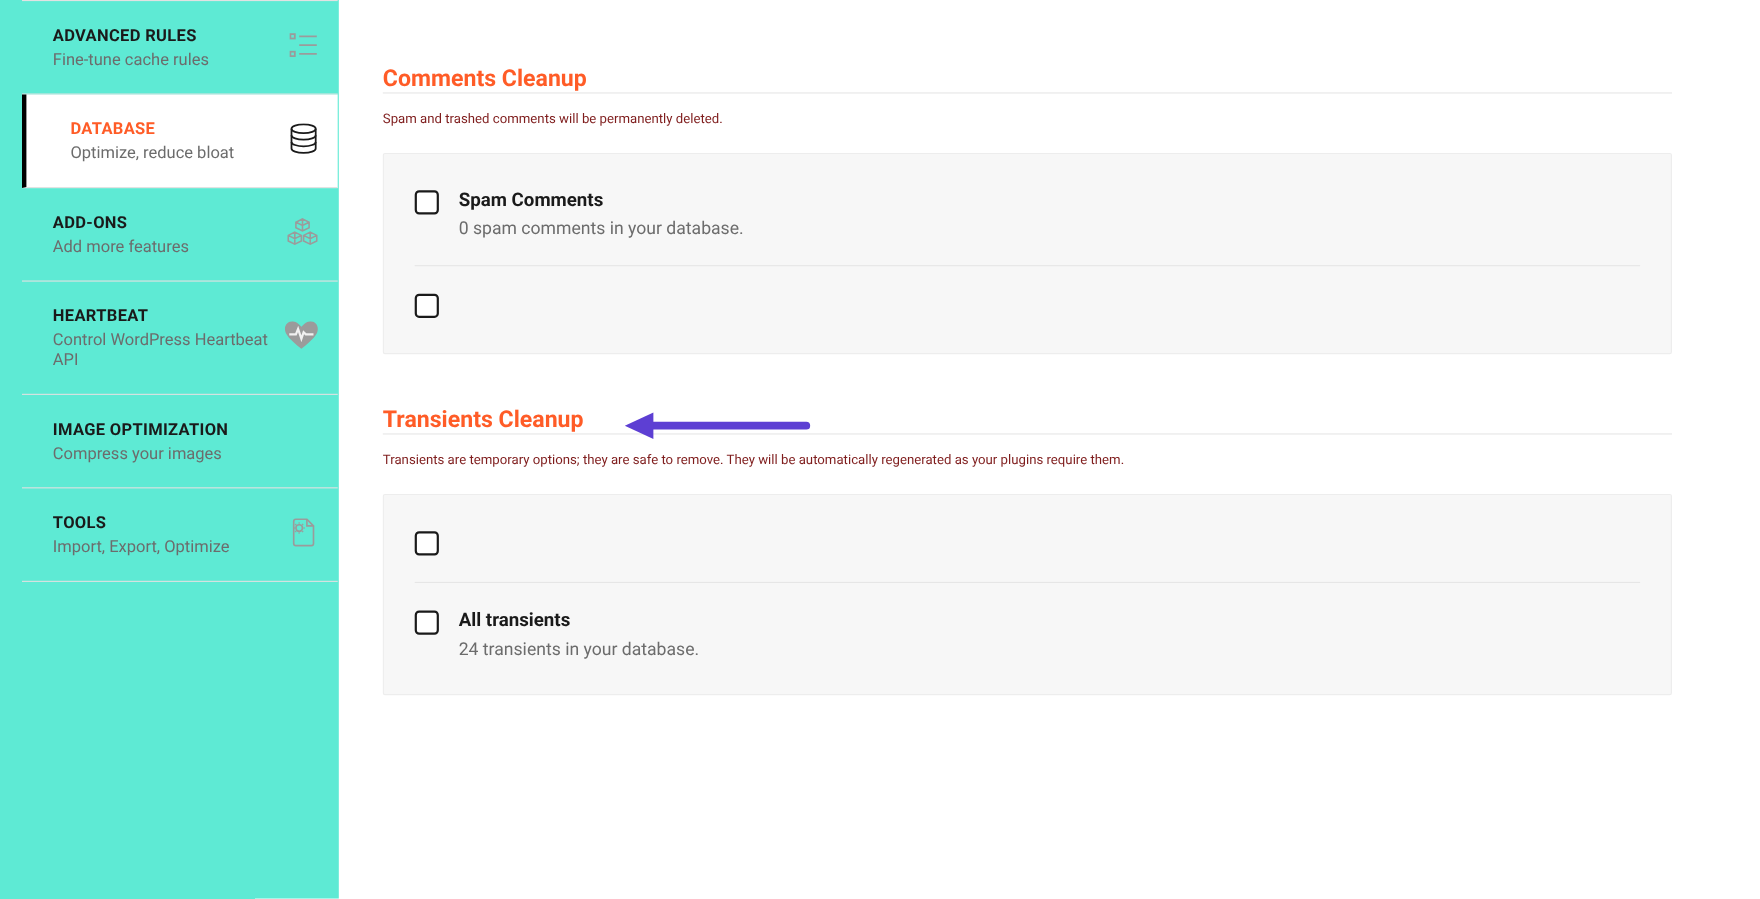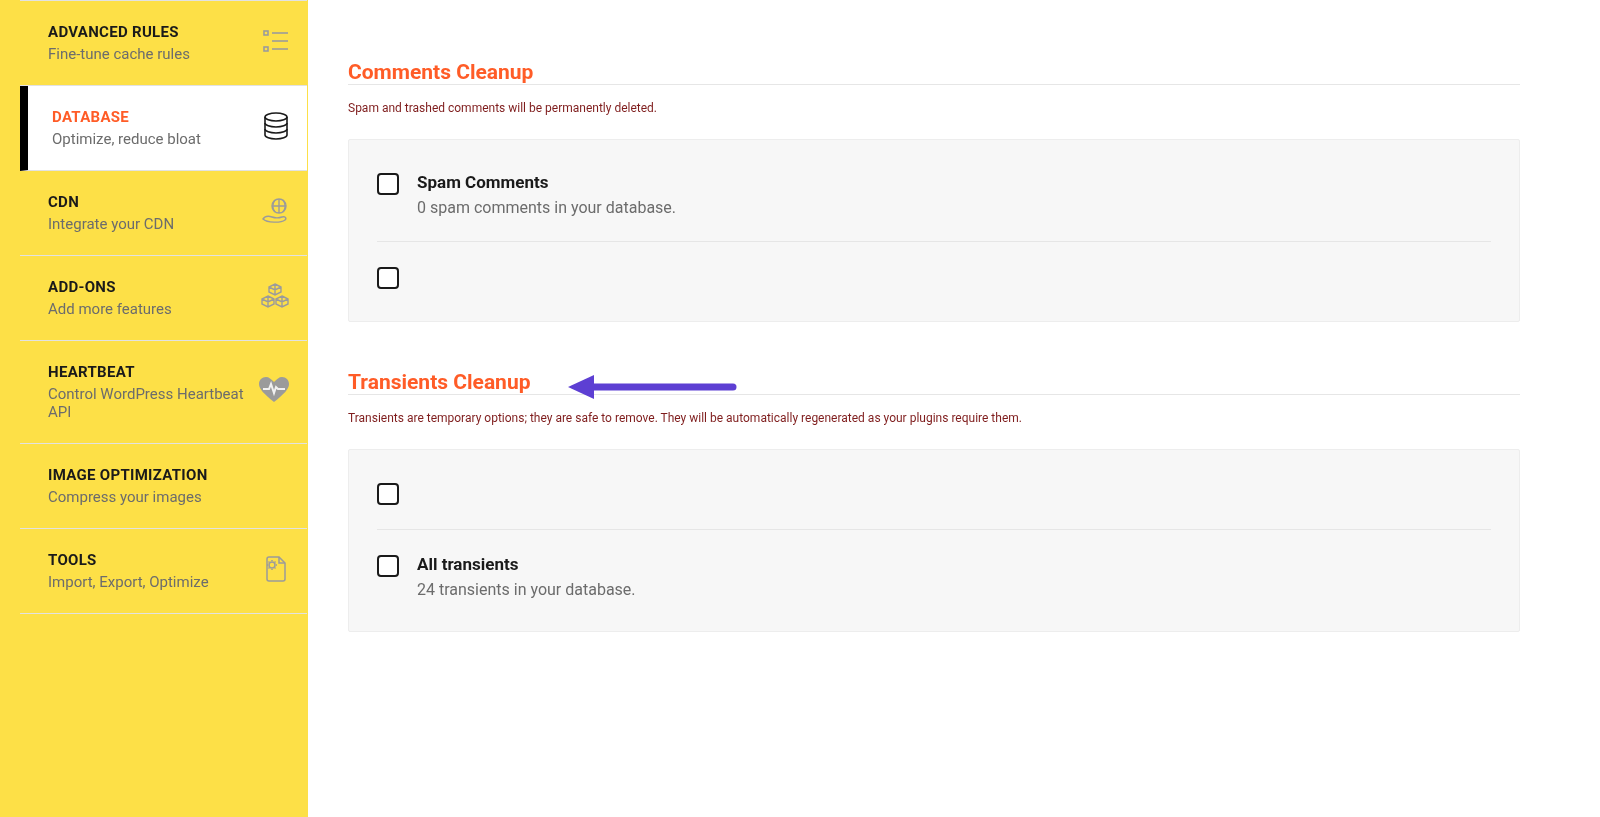--- a/index.html
+++ b/index.html
@@ -10,21 +10,21 @@
     color: #1a1a1a;
     width: 1600px;
     height: 817px;
     overflow: hidden;
   }
   .layout { display: flex; height: 100%; }
 
   
   .sidebar {
     width: 308px;
-    background: #fde047;
+    background: #5eead4;
     padding: 0 0 0 20px;
     border-right: 1px solid transparent;
   }
   .side-item {
     display: flex;
     align-items: center;
     justify-content: space-between;
     padding: 22px 18px 22px 28px;
     border-bottom: 1px solid #e2e2e2;
     cursor: pointer;
@@ -42,22 +42,22 @@
   .side-sub {
     font-size: 15px;
     color: #6c6c6c;
     font-weight: 400;
     text-transform: none;
     letter-spacing: 0;
   }
   .side-icon { color: #9b9b9b; flex-shrink: 0; margin-left: 10px; }
   .side-item.active {
     background: #ffffff;
-    border-left: 8px solid #000000;
-    padding-left: 24px;
+    border-left: 4px solid #000000;
+    padding-left: 40px;
   }
   .side-item.active .side-title { color: #ff5c27; }
   .side-item.active .side-icon { color: #1a1a1a; }
 
   
   .main {
     flex: 1;
     padding: 60px 80px 40px 40px;
     overflow-y: auto;
   }
@@ -140,33 +140,20 @@
       <span class="side-icon">
         <svg width="26" height="28" viewBox="0 0 26 28" fill="none" stroke="currentColor" stroke-width="1.6">
           <ellipse cx="13" cy="5" rx="11" ry="4"></ellipse>
           <path d="M2 5 V23 a11 4 0 0 0 22 0 V5"></path>
           <path d="M2 11 a11 4 0 0 0 22 0"></path>
           <path d="M2 17 a11 4 0 0 0 22 0"></path>
         </svg>
       </span>
     </div>
 
-    <div class="side-item">
-      <div class="side-text">
-        <span class="side-title">CDN</span>
-        <span class="side-sub">Integrate your CDN</span>
-      </div>
-      <span class="side-icon">
-        <svg width="28" height="28" viewBox="0 0 28 28" fill="none" stroke="currentColor" stroke-width="1.4">
-          <circle cx="18" cy="9" r="7"></circle>
-          <path d="M11 9 h14 M18 2 v14 M14 3 a10 10 0 0 0 0 12 M22 3 a10 10 0 0 1 0 12"></path>
-          <path d="M2 22 c2 -3 6 -3 9 -2 c3 1 7 1 10 0 c3 -1 5 1 3 3 c-4 3 -18 3 -22 -1z"></path>
-        </svg>
-      </span>
-    </div>
 
     <div class="side-item">
       <div class="side-text">
         <span class="side-title">ADD-ONS</span>
         <span class="side-sub">Add more features</span>
       </div>
       <span class="side-icon">
         <svg width="28" height="26" viewBox="0 0 28 26" fill="none" stroke="currentColor" stroke-width="1.4">
           <path d="M14 1 l6 3 v5 l-6 3 l-6 -3 v-5 z M14 1 v11 M8 4 l6 3 l6 -3"></path>
           <path d="M7 13 l6 3 v5 l-6 3 l-6 -3 v-5 z M7 13 v11 M1 16 l6 3 l6 -3"></path>

